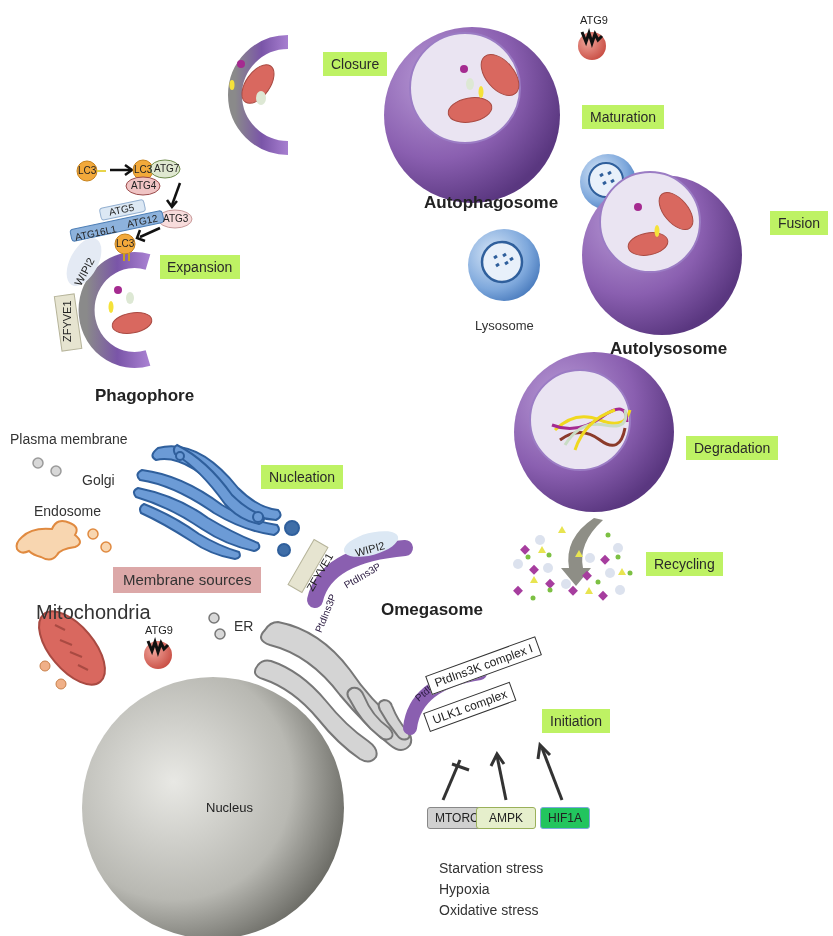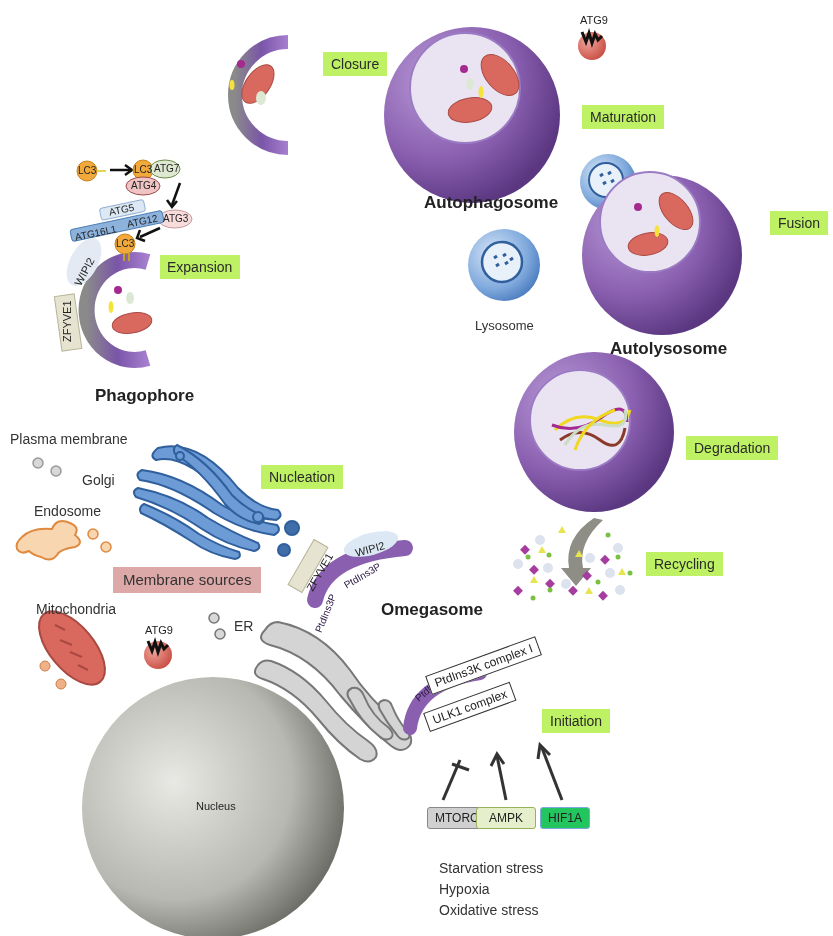--- a/index.html
+++ b/index.html
@@ -246,26 +246,26 @@
 <div class="stage" style="left:261px;top:465px;">Nucleation</div>
 <div class="stage" style="left:686px;top:436px;">Degradation</div>
 <div class="stage" style="left:646px;top:552px;">Recycling</div>
 <div class="stage" style="left:542px;top:709px;">Initiation</div>
 
 <div class="lbl bold" style="left:424px;top:193px;">Autophagosome</div>
 <div class="lbl bold" style="left:610px;top:339px;text-align:right;">Autolysosome</div>
 <div class="lbl" style="left:475px;top:318px;font-size:13px;">Lysosome</div>
 <div class="lbl bold" style="left:95px;top:386px;">Phagophore</div>
 <div class="lbl bold" style="left:381px;top:600px;">Omegasome</div>
-<div class="lbl" style="left:196px;top:800px;font-size:11px;color:#222;">Nucleus</div>
+<div class="lbl" style="left:206px;top:800px;font-size:13px;color:#222;">Nucleus</div>
 <div class="lbl" style="left:234px;top:618px;font-size:14px;">ER</div>
 <div class="lbl" style="left:82px;top:472px;font-size:14px;">Golgi</div>
 <div class="lbl" style="left:34px;top:503px;font-size:14px;">Endosome</div>
 <div class="lbl" style="left:10px;top:431px;font-size:14px;">Plasma membrane</div>
-<div class="lbl" style="left:36px;top:601px;font-size:14px;">Mitochondria</div>
+<div class="lbl" style="left:36px;top:601px;font-size:20px;">Mitochondria</div>
 <div class="msrc" style="left:72px;top:567px;margin-left:41px;">Membrane sources</div>
 
 <div class="prot" style="left:580px;top:14px;font-size:11px;">ATG9</div>
 <div class="prot" style="left:145px;top:624px;font-size:11px;">ATG9</div>
 <div class="prot" style="left:78px;top:165px;">LC3</div>
 <div class="prot" style="left:134px;top:164px;">LC3</div>
 <div class="prot" style="left:116px;top:238px;">LC3</div>
 <div class="prot" style="left:154px;top:163px;">ATG7</div>
 <div class="prot" style="left:131px;top:180px;">ATG4</div>
 <div class="prot" style="left:163px;top:213px;">ATG3</div>

